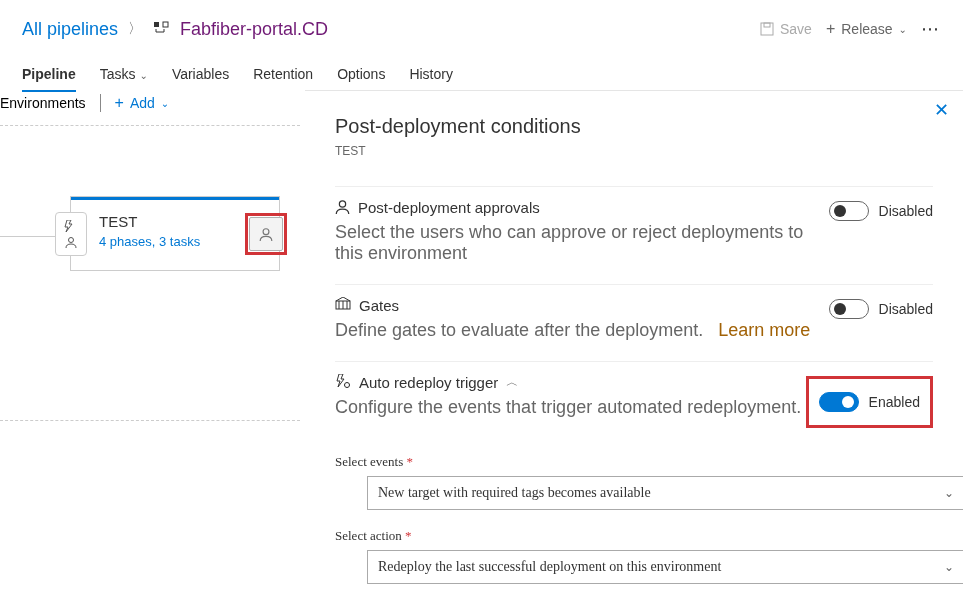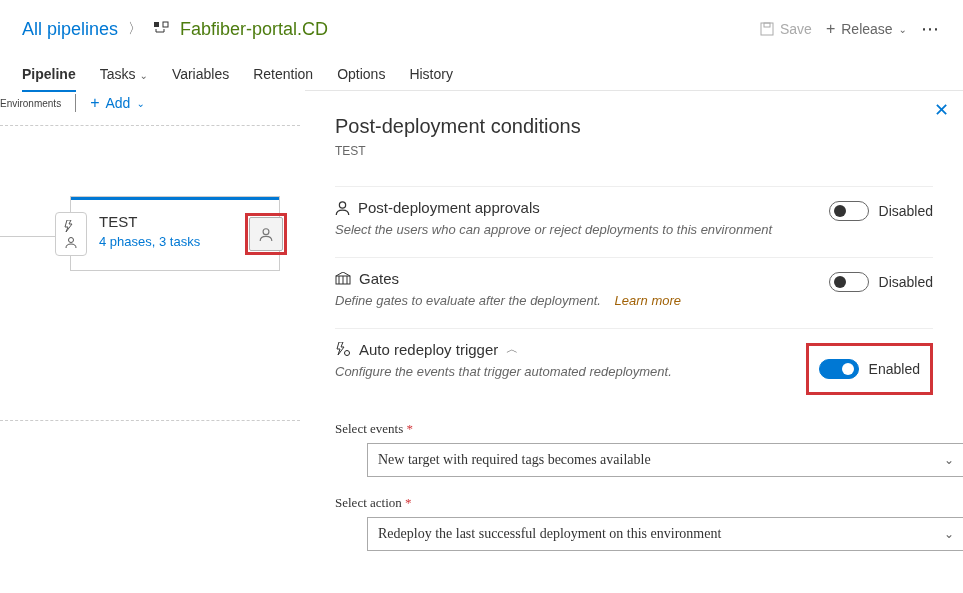--- a/index.html
+++ b/index.html
@@ -4,39 +4,39 @@
   <style>
     * { box-sizing: border-box; margin: 0; padding: 0; }
     body { font-family: "Segoe UI", -apple-system, sans-serif; background: #fff; color: #333; font-size: 14px; width: 963px; height: 593px; overflow: hidden; position: relative; }
 
     
     .breadcrumb-bar { display: flex; align-items: center; justify-content: space-between; padding: 18px 22px 10px; }
     .breadcrumb { display: flex; align-items: center; gap: 10px; font-size: 18px; }
     .breadcrumb a { color: #0078d4; text-decoration: none; }
     .breadcrumb .chevron { color: #666; font-size: 14px; }
     .breadcrumb .icon-box { display: inline-flex; align-items: center; justify-content: center; }
-    .breadcrumb .title { color: #4d7c0f; font-weight: 400; }
+    .breadcrumb .title { color: #701a75; font-weight: 400; }
     .actions { display: flex; align-items: center; gap: 14px; color: #666; }
     .actions .action-item { display: flex; align-items: center; gap: 6px; cursor: pointer; color: #666; }
     .actions .action-item.disabled { color: #aaa; cursor: default; }
     .actions .chevron-down { font-size: 10px; }
     .more-dots { font-size: 18px; letter-spacing: 2px; color: #333; cursor: pointer; }
 
     
     .tabs { display: flex; gap: 24px; padding: 0 22px; border-bottom: 1px solid transparent; margin-top: 8px; }
     .tab { padding: 8px 0 10px; color: #333; cursor: pointer; position: relative; }
     .tab.active { font-weight: 600; }
     .tab.active::after { content: ""; position: absolute; left: 0; right: 0; bottom: 0; height: 2px; background: #0078d4; }
     .tab .chev { font-size: 10px; margin-left: 4px; color: #666; }
 
     
     .main { display: flex; position: relative; }
     .left-pane { flex: 0 0 300px; position: relative; border-top: 1px dashed #ccc; margin-top: 32px; }
     .env-header { display: flex; align-items: center; gap: 10px; position: absolute; top: -32px; left: 0; padding: 0 0 0 0; background: #fff; }
-    .env-header .label { color: #404040; font-size: 10px; }
+    .env-header .label { color: #000000; font-size: 14px; }
     .env-header .divider { width: 1px; height: 18px; background: #888; margin: 0 4px; }
     .env-header .add { display: flex; align-items: center; gap: 6px; color: #0078d4; cursor: pointer; }
     .env-header .plus { font-size: 16px; font-weight: 300; }
     .env-header .chev { font-size: 10px; }
 
     
     .env-canvas { padding: 70px 0 0 0; position: relative; }
     .env-card { position: relative; width: 210px; height: 75px; border: 1px solid #ccc; background: #fff; margin-left: 70px; }
     .env-card .blue-top { position: absolute; top: 0; left: 0; right: 0; height: 3px; background: #0078d4; }
     .env-card .left-badge { position: absolute; left: -16px; top: 50%; transform: translateY(-50%); width: 32px; height: 44px; background: #fff; border: 1px solid #ccc; border-radius: 4px; display: flex; flex-direction: column; align-items: center; justify-content: center; gap: 4px; }
@@ -49,23 +49,23 @@
 
     
     .panel { position: absolute; top: 90px; left: 305px; right: 0; bottom: 0; background: #fff; border-top: 1px solid #e5e5e5; padding: 24px 30px 20px; }
     .panel .close { position: absolute; top: 8px; right: 14px; color: #0078d4; cursor: pointer; font-size: 18px; }
     .panel h2 { font-size: 20px; font-weight: 400; color: #333; margin-bottom: 6px; }
     .panel .subtitle { font-size: 12px; color: #666; text-transform: uppercase; margin-bottom: 28px; }
 
     .section { display: flex; align-items: flex-start; justify-content: space-between; padding: 12px 0 20px; border-top: 1px solid #eee; }
     .section:first-of-type { border-top: none; }
     .section .left { flex: 1; }
-    .section .heading { display: flex; align-items: center; gap: 8px; font-size: 15px; color: #333; margin-bottom: 6px; }
+    .section .heading { display: flex; gap: 8px; font-size: 15px; color: #333; margin-bottom: 6px; }
     .section .heading .sec-icon { display: inline-flex; }
-    .section .desc { font-size: 13px; color: #666; font-style: italic; }
+    .section .desc { font-size: 18px; color: #666; }
     .section .desc a { color: #a16207; text-decoration: none; padding-left: 10px; }
     .section .right { display: flex; align-items: center; gap: 10px; padding-top: 2px; }
 
     
     .toggle { width: 40px; height: 20px; border-radius: 10px; border: 1px solid #666; background: #fff; position: relative; cursor: pointer; }
     .toggle .knob { width: 12px; height: 12px; border-radius: 50%; background: #333; position: absolute; top: 3px; left: 4px; }
     .toggle.on { background: #0078d4; border-color: #0078d4; }
     .toggle.on .knob { background: #fff; left: auto; right: 4px; }
     .toggle-label { font-size: 14px; color: #333; }
 

